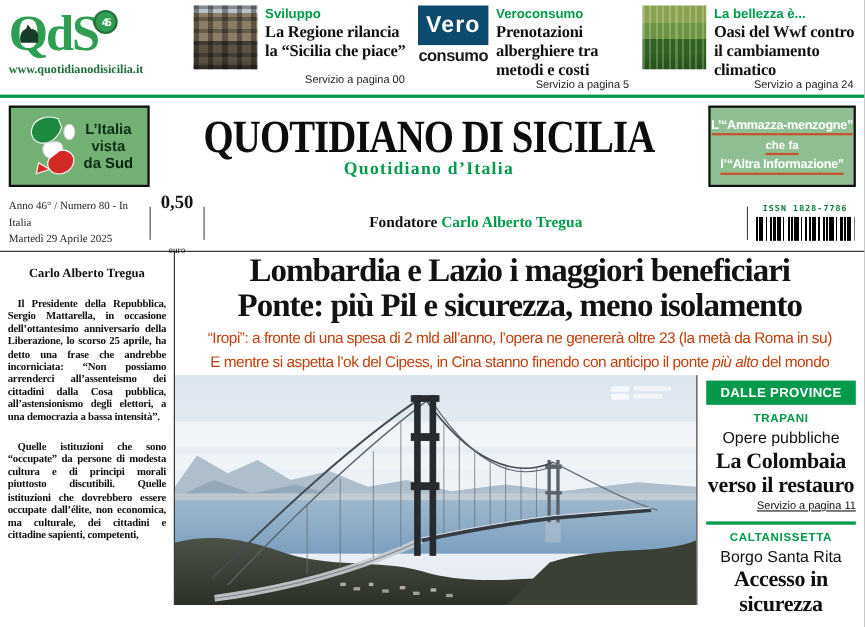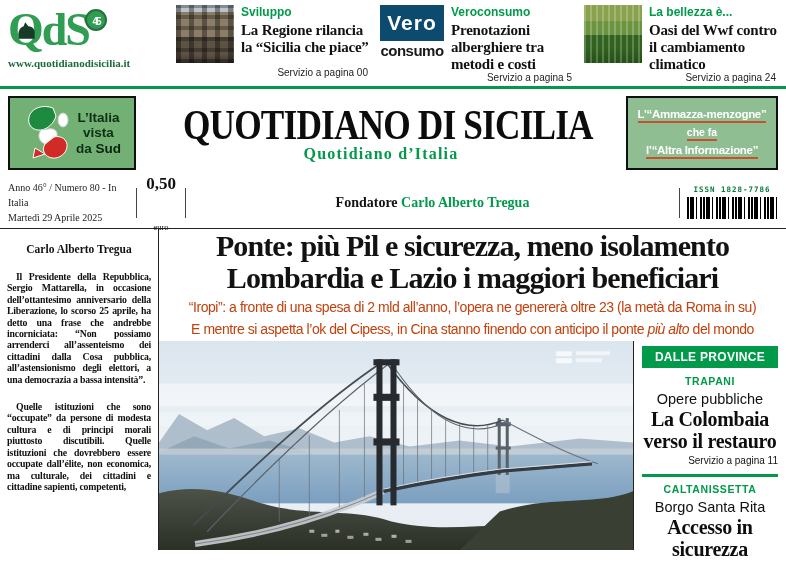--- a/index.html
+++ b/index.html
@@ -44,21 +44,21 @@
   
   .masthead { height:88px; display:flex; align-items:center; padding:6px 8px; gap:8px; }
   .mh-box { border:2px solid #101010; height:74px; display:flex; align-items:center; justify-content:center; }
   .mh-left { width:128px; background:#72b173; gap:3px; padding:2px 3px; }
   .mh-left-text { font:bold 13.5px/1.15 "Liberation Sans", sans-serif; color:#0e2e17; text-align:center; }
   .mh-left-text .sud { font-weight:900; color:#08220f; }
   .mh-center { flex:1; text-align:center; overflow:hidden; }
   .mast-title { display:inline-block; font:bold 42px "Liberation Serif", serif; color:#0c0c0c;
     transform:scaleX(.84); transform-origin:center; letter-spacing:-1px; white-space:nowrap; line-height:44px;}
   .mast-sub { font:bold 16px "Liberation Serif", serif; color:#009a4a; letter-spacing:1.2px; margin-top:-2px; }
-  .mh-right { width:152px; background:#8fbe92; flex-direction:column; gap:3px; font-family:"Liberation Sans", sans-serif; }
+  .mh-right { width:134px; background:#8fbe92; flex-direction:column; gap:3px; font-family:"Liberation Sans", sans-serif; }
   .rb-line { font-weight:bold; font-size:11.5px; color:#fff; border-bottom:2px solid #c9502e; padding-bottom:1px; white-space:nowrap; letter-spacing:-0.3px;}
   .rb-mid  { font-weight:bold; font-size:10.5px; color:#fff; border-bottom:2px solid #c9502e; padding-bottom:1px; }
 
   .banner { height:20px; background:#009a46; color:#fff; text-align:center; font:bold 12px/20px "Liberation Serif", serif; letter-spacing:0.1px; }
 
   
   .infobar { height:52px; border-bottom:1px solid #222; display:flex; align-items:center; padding:0 8px; }
   .issue { width:122px; font:10px/1.5 "Liberation Serif", serif; color:#222; }
   .vr { width:1px; height:30px; background:#444; margin:0 6px; flex:none; }
   .price { width:36px; text-align:center; }
@@ -90,21 +90,21 @@
 
   .lower { flex:1; display:flex; min-height:0; }
   .photo { flex:1; position:relative; min-width:0; }
   .photo svg { display:block; width:100%; height:100%; }
 
   .province { width:153px; flex:none; border-left:1px solid #222; padding:5px 6px; font-family:"Liberation Sans", sans-serif; text-align:center; }
   .prov-header { background:#009a4a; color:#fff; font:bold 12px "Liberation Sans", sans-serif; padding:4px 0; margin:0 2px 7px 2px; letter-spacing:.3px;}
   .prov-city { color:#009a4a; font:bold 10.5px "Liberation Sans", sans-serif; letter-spacing:.6px; margin-top:3px; }
   .prov-kicker { font:14.5px "Liberation Sans", sans-serif; color:#111; margin-top:4px; }
   .prov-title { font:bold 20px/1.08 "Liberation Serif", serif; color:#0e0e0e; margin-top:2px; letter-spacing:-0.3px;}
-  .prov-page { font:10px "Liberation Sans", sans-serif; text-align:right; margin-top:3px; padding-right:2px;}
+  .prov-page { font:10px "Liberation Sans", sans-serif; text-align:right; margin-top:3px; padding-right:2px;text-decoration:underline;}
   .prov-divider { height:3px; background:#009a4a; margin:8px 2px 6px 2px; }
 </style>
 </head>
 <body>
 
 <div class="page">
 
   <header class="topbar">
     <div class="qds-block">
       <span class="qds-logo">
@@ -204,22 +204,22 @@
     <aside class="editorial">
       <div class="edit-author">Carlo Alberto Tregua</div>
       <div class="edit-body">
         <p>Il Presidente della Repubblica, Sergio Mattarella, in occasione dell’ottantesimo anniversario della Liberazione, lo scorso 25 aprile, ha detto una frase che andrebbe incorniciata: “Non possiamo arrenderci all’assenteismo dei cittadini dalla Cosa pubblica, all’astensionismo degli elettori, a una democrazia a bassa intensità”.</p>
         <p>Quelle istituzioni che sono “occupate” da persone di modesta cultura e di principi morali piuttosto discutibili. Quelle istituzioni che dovrebbero essere occupate dall’élite, non economica, ma culturale, dei cittadini e cittadine sapienti, competenti,</p>
       </div>
     </aside>
 
     <div class="main-right">
       <div class="headline-block">
+        <div class="hl">Lombardia e Lazio i maggiori beneficiari</div>
         <div class="hl">Ponte: più Pil e sicurezza, meno isolamento</div>
-        <div class="hl">Lombardia e Lazio i maggiori beneficiari</div>
         <div class="deck">“Iropi”: a fronte di una spesa di 2 mld all’anno, l’opera ne genererà oltre 23 (la metà da Roma in su)</div>
         <div class="deck"><span>E mentre si aspetta l’ok del Cipess, in Cina stanno finendo con anticipo il ponte </span><i>più alto</i><span> del mondo</span></div>
       </div>
 
       <div class="lower">
         <div class="photo">
           <svg viewBox="0 0 473 206" preserveAspectRatio="none">
             <defs>
               <linearGradient id="sky" x1="0" y1="0" x2="0" y2="1">
                 <stop offset="0" stop-color="#dbe5ee"></stop>

